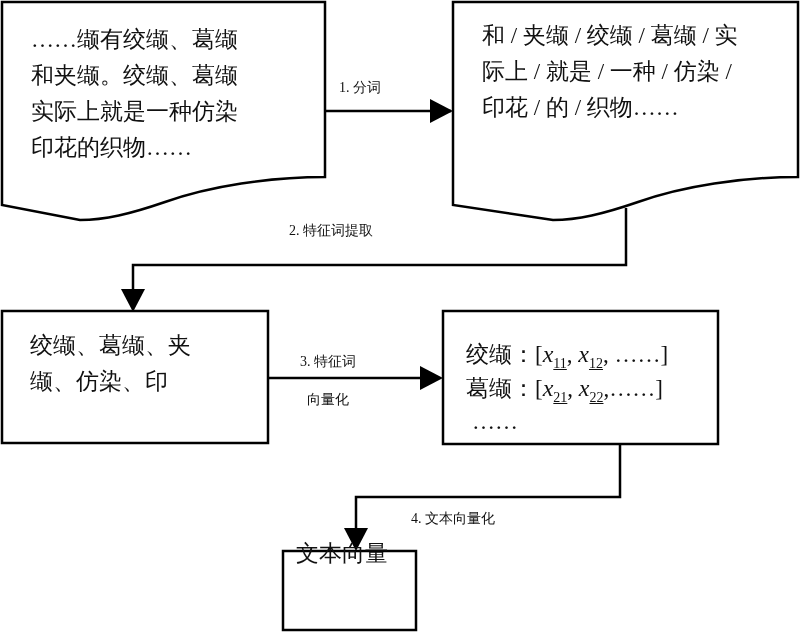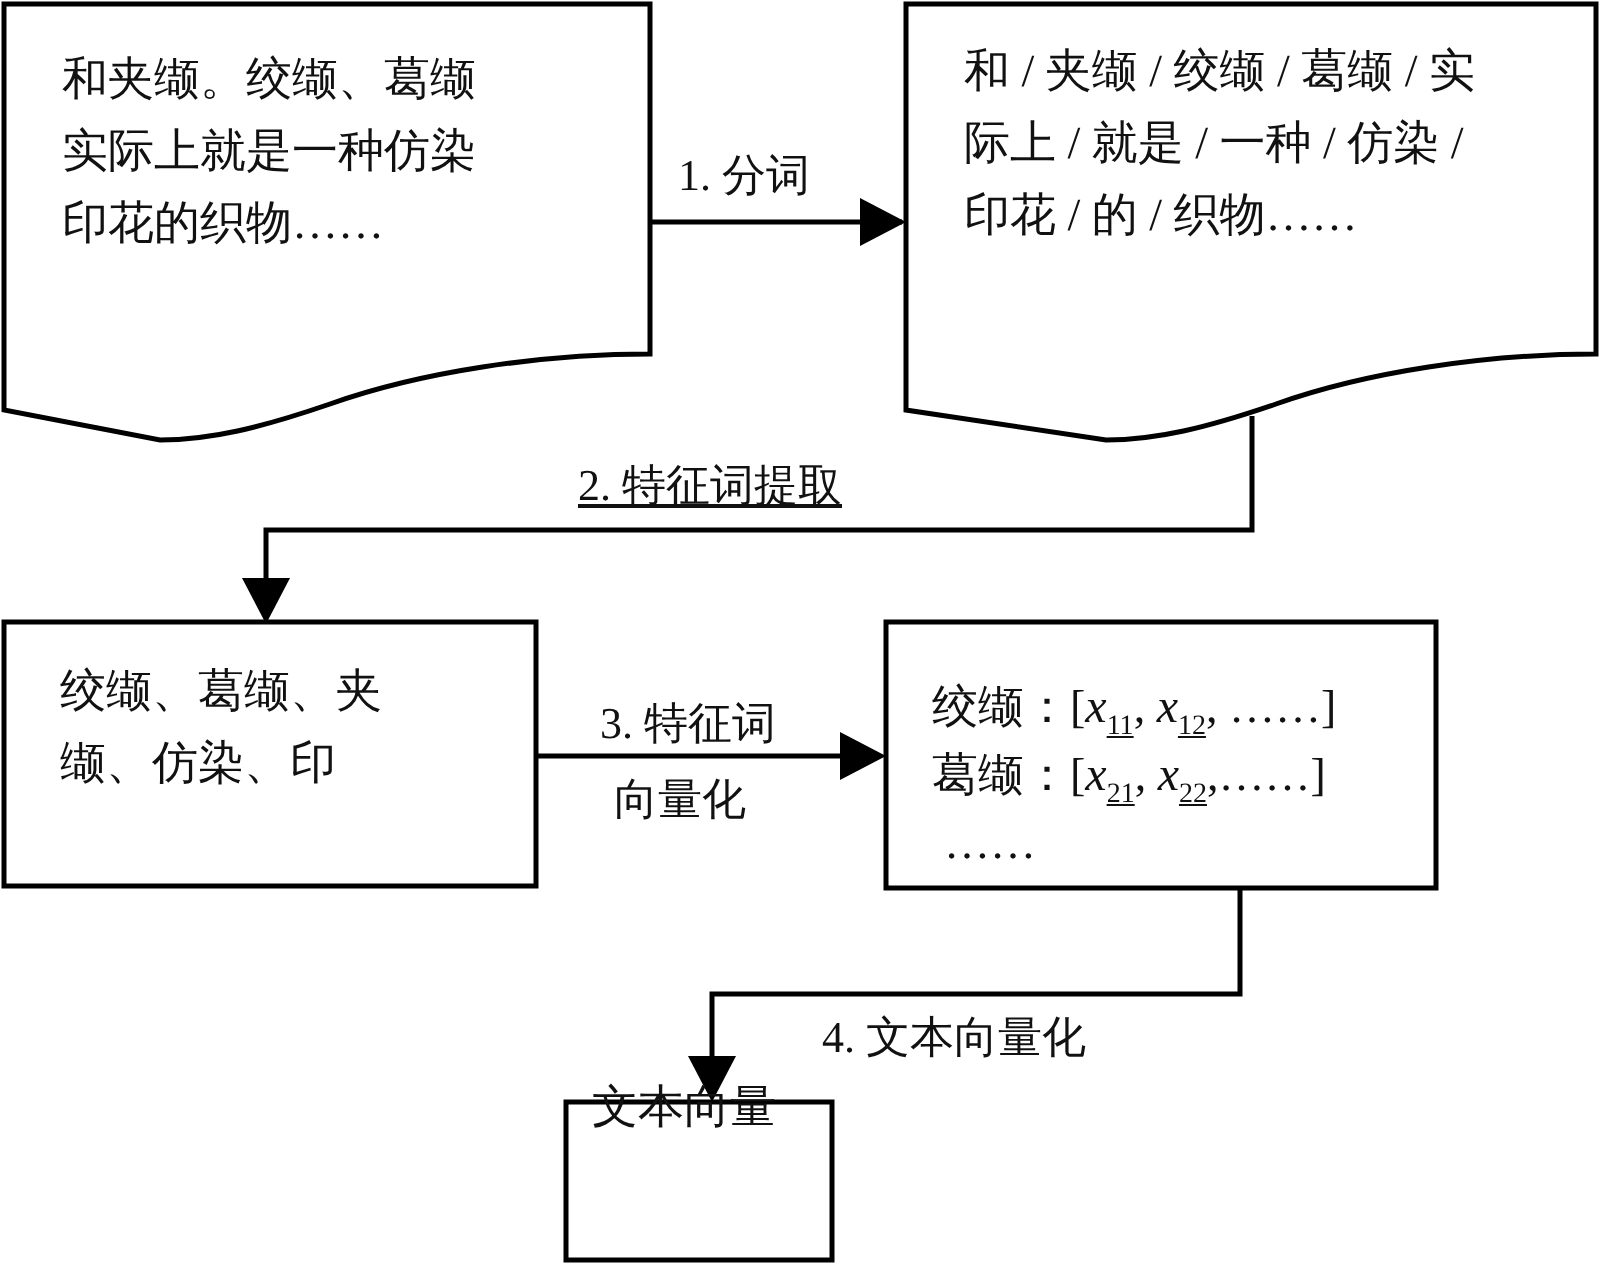--- a/index.html
+++ b/index.html
@@ -1,20 +1,20 @@
 <!DOCTYPE html>
 <html><head>
 <meta charset="utf-8">
 <style>
   html, body { margin: 0; padding: 0; background: #ffffff; }
   body { width: 800px; height: 636px; position: relative; overflow: hidden;
          font-family: "Liberation Serif", "DejaVu Serif", serif; color: #111; }
   svg.diagram { position: absolute; left: 0; top: 0; }
   .txt { position: absolute; font-size: 23px; line-height: 36px; white-space: nowrap; }
-  .lbl { position: absolute; font-size: 22px; white-space: nowrap; line-height: 26px; }
+  .lbl { position: absolute; font-size: 14px; white-space: nowrap; line-height: 26px; }
   .line { display: block; height: 36px; }
   .vec .line { height: 34px; }
   .xv { font-style: italic; font-size: 24px; }
   .sub { font-size: 14px; vertical-align: -6px; text-decoration: underline; }
 </style>
 </head>
 <body>
 
 <svg class="diagram" width="800" height="636" viewBox="0 0 800 636">
   <defs>
@@ -40,33 +40,34 @@
 
   <rect x="443" y="311" width="275" height="133" fill="#fff" stroke="#000" stroke-width="2.5"></rect>
 
   <polyline points="620,444 620,497 356,497 356,538" fill="none" stroke="#000" stroke-width="2.5"></polyline>
   <path d="M344,528 L356,551 L368,528 Z" fill="#000"></path>
 
   <rect x="283" y="551" width="133" height="79" fill="#fff" stroke="#000" stroke-width="2.5"></rect>
 </svg>
 
 <div class="txt" style="left:31px; top:22px;">
+  <span class="line">……缬有绞缬、葛缬</span>
   <span class="line">和夹缬。绞缬、葛缬</span>
   <span class="line">实际上就是一种仿染</span>
   <span class="line">印花的织物……</span>
 </div>
 
 <div class="txt" style="left:482px; top:18px;">
   <span class="line">和 / 夹缬 / 绞缬 / 葛缬 / 实</span>
   <span class="line">际上 / 就是 / 一种 / 仿染 /</span>
   <span class="line">印花 / 的 / 织物……</span>
 </div>
 
 <div class="lbl" style="left:339px; top:75px;">1. 分词</div>
-<div class="lbl" style="left:289px; top:230px;text-decoration:underline;">2. 特征词提取</div>
+<div class="lbl" style="left:289px; top:218px;">2. 特征词提取</div>
 <div class="lbl" style="left:300px; top:349px;">3. 特征词</div>
 <div class="lbl" style="left:307px; top:387px;">向量化</div>
 <div class="lbl" style="left:411px; top:468px;margin-top:38px;">4. 文本向量化</div>
 
 <div class="txt" style="left:30px; top:328px;">
   <span class="line">绞缬、葛缬、夹</span>
   <span class="line">缬、仿染、印</span>
 </div>
 
 <div class="txt vec" style="left:466px; top:336px;">

